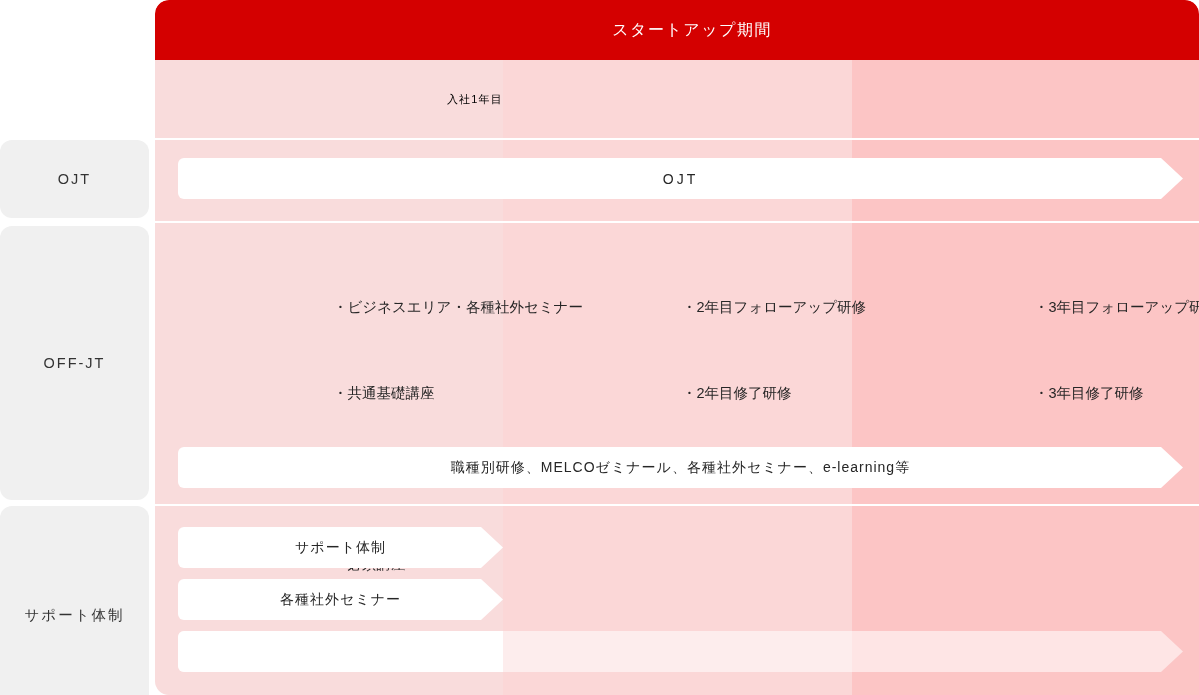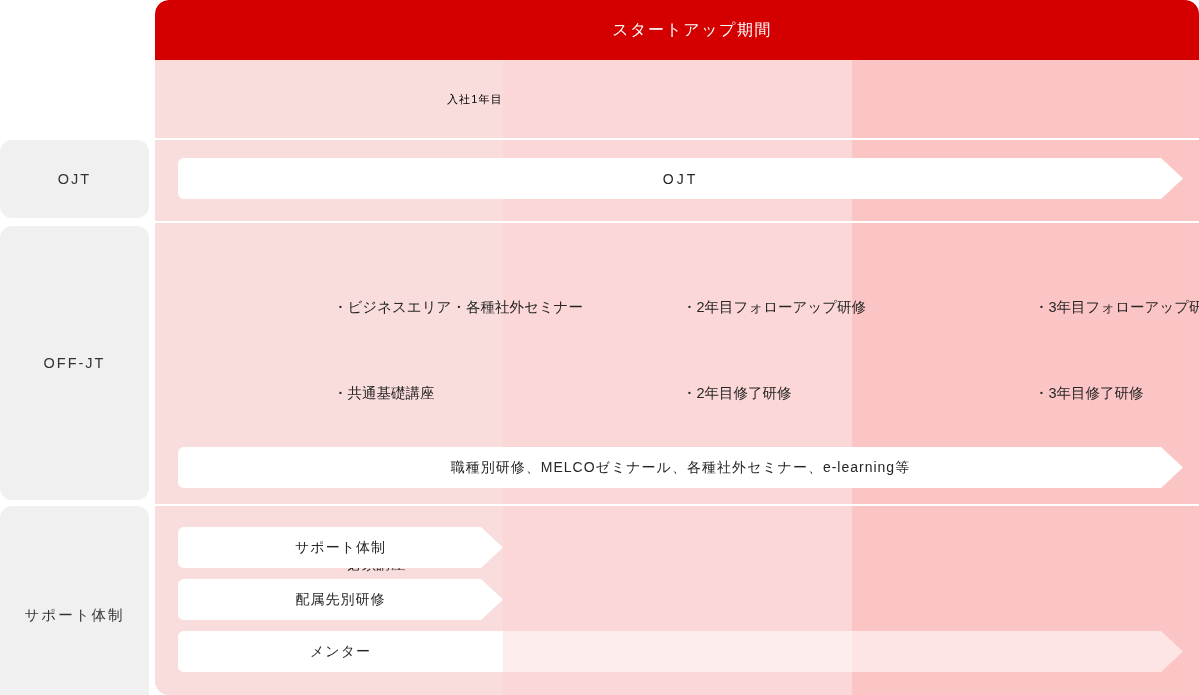--- a/index.html
+++ b/index.html
@@ -274,23 +274,22 @@
 
     <div class="arrow melco-bar tip rounded-left">
       <span class="lbl">職種別研修、MELCOゼミナール、各種社外セミナー、e-learning等</span>
     </div>
 
     <div class="arrow sup1 tip rounded-left">
       <span class="lbl">サポート体制</span>
     </div>
 
     <div class="arrow sup2 tip rounded-left">
-      <span class="lbl">配属先別研修</span>
+      <span class="lbl">各種社外セミナー</span>
     </div>
 
     <div class="mentor-wrap">
       <div class="mentor-tail"></div>
       <div class="mentor-head"></div>
-      <div class="mentor-lbl">メンター</div>
     </div>
 
   </div>
 </div>
 
 </body></html>

